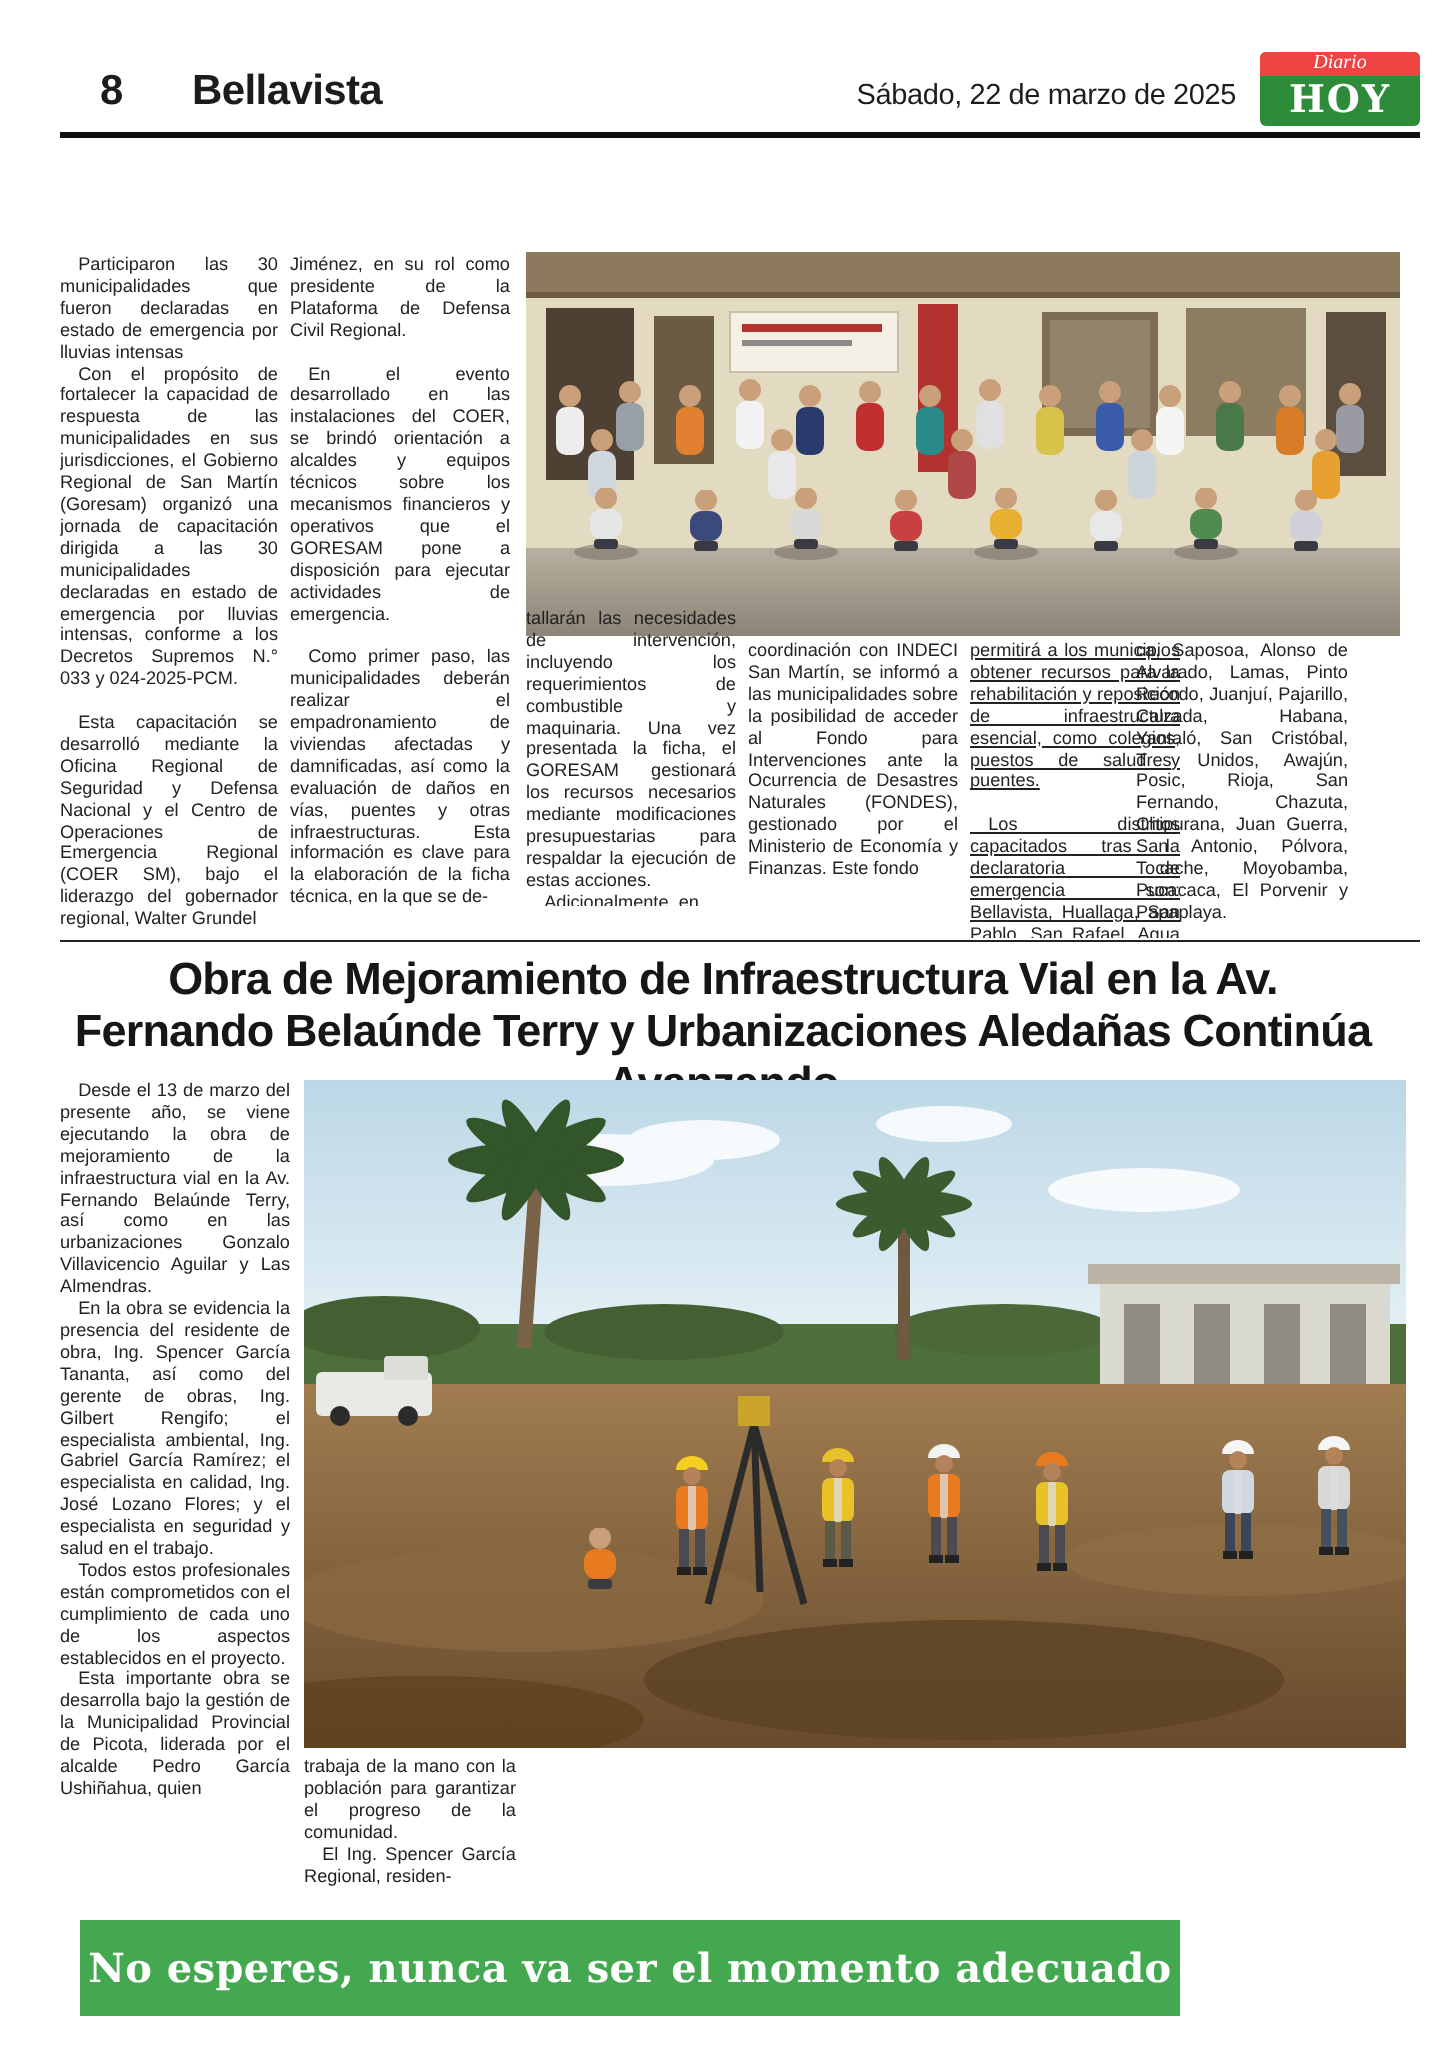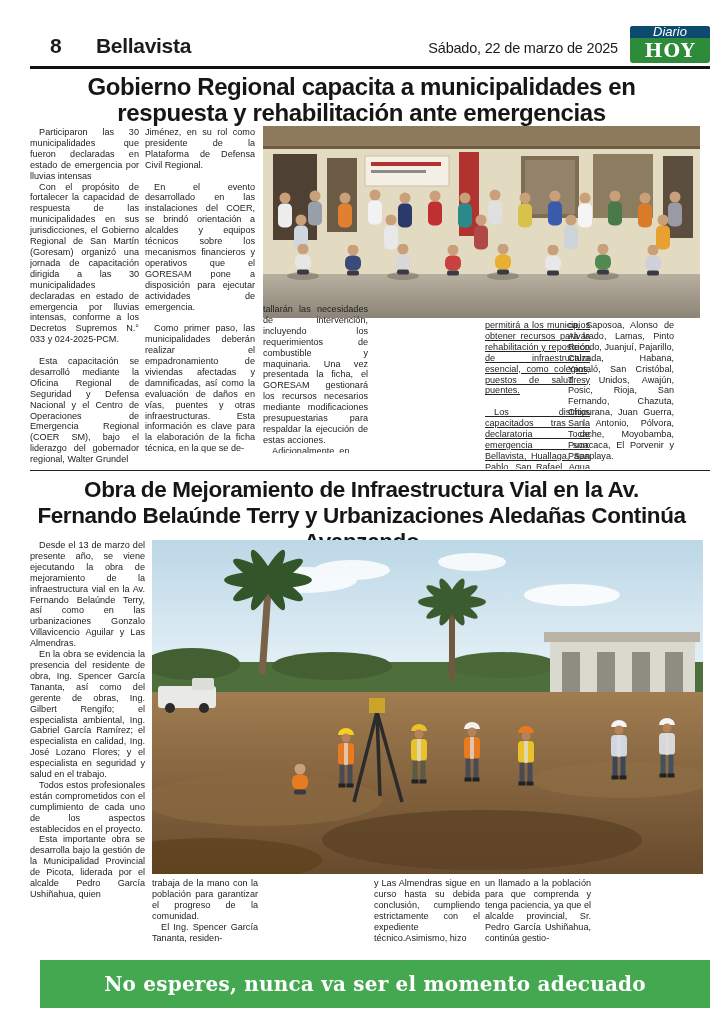--- a/index.html
+++ b/index.html
@@ -7,21 +7,21 @@
     width:723px;height:1024px;background:#f2f2f0;
     font-family:"Liberation Sans",sans-serif;color:#1c1c1c;
   }
   .page{position:relative;width:723px;height:1024px;background:#ffffff;overflow:hidden;}
 
   
   .pagenum{position:absolute;left:50px;top:34px;font-size:21px;font-weight:bold;}
   .section{position:absolute;left:96px;top:34px;font-size:21px;font-weight:bold;letter-spacing:-0.3px;}
   .date{position:absolute;left:380px;top:40px;width:238px;text-align:right;font-size:14.5px;letter-spacing:-0.2px;}
   .logo{position:absolute;left:630px;top:26px;width:80px;height:37px;background:#2e8b3a;border-radius:3px;overflow:hidden;text-align:center;}
-  .logo .band{background:#0c4a6e;color:#fff;font-family:Liberation Sans, sans-serif;font-style:italic;font-size:13px;line-height:12px;height:12px;}
+  .logo .band{background:#ef4444;color:#fff;font-family:Liberation Serif, serif;font-style:italic;font-size:10px;line-height:12px;height:12px;}
   .logo .hoy{color:#ffffff;font-family:"DejaVu Serif",serif;font-weight:bold;font-size:19px;line-height:24px;letter-spacing:1px;}
   .rule1{position:absolute;left:30px;top:66px;width:680px;height:3px;background:#111;}
   .rule2{position:absolute;left:30px;top:470px;width:680px;height:1px;background:#222;}
 
   
   .headline1{position:absolute;left:40px;top:74px;width:643px;text-align:center;
     font-size:24px;font-weight:bold;line-height:1.08;letter-spacing:-0.4px;color:#161616;}
   .headline2{position:absolute;left:33px;top:477px;width:657px;text-align:center;
     font-size:22.5px;font-weight:bold;line-height:1.15;letter-spacing:-0.4px;color:#161616;}
 
@@ -40,39 +40,38 @@
   .b3{left:374px;top:878px;width:106px;height:79px;}
   .b4{left:485px;top:878px;width:106px;height:79px;}
   .b5{left:596px;top:878px;width:107px;height:79px;}
 
   
   .photo1{position:absolute;left:263px;top:126px;width:437px;height:192px;background:#d9d0b8;}
   .photo2{position:absolute;left:152px;top:540px;width:551px;height:334px;background:#9fc2d6;}
   .photo1 svg,.photo2 svg{display:block;width:100%;height:100%;}
 
   
-  .banner{position:absolute;left:40px;top:960px;width:670px;height:48px;background:#44a850;
+  .banner{position:absolute;left:40px;top:960px;width:550px;height:48px;background:#44a850;
     color:#ffffff;text-align:center;font-family:"DejaVu Serif",serif;font-weight:bold;
     font-size:20px;line-height:48px;letter-spacing:0.2px;}
 </style>
 </head>
 <body>
 
 <div class="page">
 
   <div class="pagenum">8</div>
   <div class="section">Bellavista</div>
   <div class="date">Sábado, 22 de marzo de 2025</div>
   <div class="logo">
     <div class="band">Diario</div>
     <div class="hoy">HOY</div>
   </div>
   <div class="rule1"></div>
 
-  <div class="headline1">Gobierno Regional capacita a municipalidades en respuesta y rehabilitación ante emergencias</div>
 
   <div class="col c1"> Participaron las 30 municipalidades que fueron declaradas en estado de emergencia por lluvias intensas
  Con el propósito de fortalecer la capacidad de respuesta de las municipalidades en sus jurisdicciones, el Gobierno Regional de San Martín (Goresam) organizó una jornada de capacitación dirigida a las 30 municipalidades declaradas en estado de emergencia por lluvias intensas, conforme a los Decretos Supremos N.° 033 y 024-2025-PCM.
 
  Esta capacitación se desarrolló mediante la Oficina Regional de Seguridad y Defensa Nacional y el Centro de Operaciones de Emergencia Regional (COER SM), bajo el liderazgo del gobernador regional, Walter Grundel</div>
   <div class="col c2">Jiménez, en su rol como presidente de la Plataforma de Defensa Civil Regional.
 
  En el evento desarrollado en las instalaciones del COER, se brindó orientación a alcaldes y equipos técnicos sobre los mecanismos financieros y operativos que el GORESAM pone a disposición para ejecutar actividades de emergencia.
 
  Como primer paso, las municipalidades deberán realizar el empadronamiento de viviendas afectadas y damnificadas, así como la evaluación de daños en vías, puentes y otras infraestructuras. Esta información es clave para la elaboración de la ficha técnica, en la que se de-</div>
@@ -145,20 +144,21 @@
         <use href="#croucher" x="232" y="118" style="--s:#e8b030"></use>
         <use href="#croucher" x="282" y="119" style="--s:#e8e8e8"></use>
         <use href="#croucher" x="332" y="118" style="--s:#508a50"></use>
         <use href="#croucher" x="382" y="119" style="--s:#d0d0d8"></use>
       </g>
     </svg>
   </div>
 
   <div class="col c3">tallarán las necesidades de intervención, incluyendo los requerimientos de combustible y maquinaria. Una vez presentada la ficha, el GORESAM gestionará los recursos necesarios mediante modificaciones presupuestarias para respaldar la ejecución de estas acciones.
  Adicionalmente, en</div>
+  <div class="col c4">coordinación con INDECI San Martín, se informó a las municipalidades sobre la posibilidad de acceder al Fondo para Intervenciones ante la Ocurrencia de Desastres Naturales (FONDES), gestionado por el Ministerio de Economía y Finanzas. Este fondo</div>
   <div class="col c5">permitirá a los municipios obtener recursos para la rehabilitación y reposición de infraestructura esencial, como colegios, puestos de salud y puentes.
 
  Los distritos capacitados tras la declaratoria de emergencia son: Bellavista, Huallaga, San Pablo, San Rafael, Agua Blan-</div>
   <div class="col c6">ca, Saposoa, Alonso de Alvarado, Lamas, Pinto Recodo, Juanjuí, Pajarillo, Calzada, Habana, Yantaló, San Cristóbal, Tres Unidos, Awajún, Posic, Rioja, San Fernando, Chazuta, Chipurana, Juan Guerra, San Antonio, Pólvora, Tocache, Moyobamba, Pucacaca, El Porvenir y Papaplaya.</div>
 
   <div class="rule2"></div>
 
   <div class="headline2">Obra de Mejoramiento de Infraestructura Vial en la Av. Fernando Belaúnde Terry y Urbanizaciones Aledañas Continúa Avanzando</div>
 
   <div class="col a2left"> Desde el 13 de marzo del presente año, se viene ejecutando la obra de mejoramiento de la infraestructura vial en la Av. Fernando Belaúnde Terry, así como en las urbanizaciones Gonzalo Villavicencio Aguilar y Las Almendras.
@@ -252,21 +252,19 @@
         <use href="#worker" x="308" y="180" style="--v:#e87a20;--h:#f2f2f2"></use>
         <use href="#worker" x="362" y="184" style="--v:#e8c228;--h:#e87a20"></use>
         <use href="#worker" x="455" y="178" style="--v:#cfd8e2;--h:#f5f5f5;--p:#3c465a"></use>
         <use href="#worker" x="503" y="176" style="--v:#d8d8d8;--h:#f5f5f5;--p:#44505e"></use>
         <use href="#croucher" x="140" y="224" style="--s:#e87a20"></use>
       </g>
     </svg>
   </div>
 
   <div class="col b1">trabaja de la mano con la población para garantizar el progreso de la comunidad.
- El Ing. Spencer García Tananta, residen-</div>
-  <div class="col b3">y Las Almendras sigue en curso hasta su debida conclusión, cumpliendo estrictamente con el expediente técnico.Asimismo, hizo</div>
-  <div class="col b4">un llamado a la población para que comprenda y tenga paciencia, ya que el alcalde provincial, Sr. Pedro García Ushiñahua, continúa gestio-</div>
+ El Ing. Spencer García Regional, residen-</div>
 
   <div class="banner">
     <span>No esperes, nunca va ser el momento adecuado</span>
   </div>
 
 </div>
 
 </body></html>

